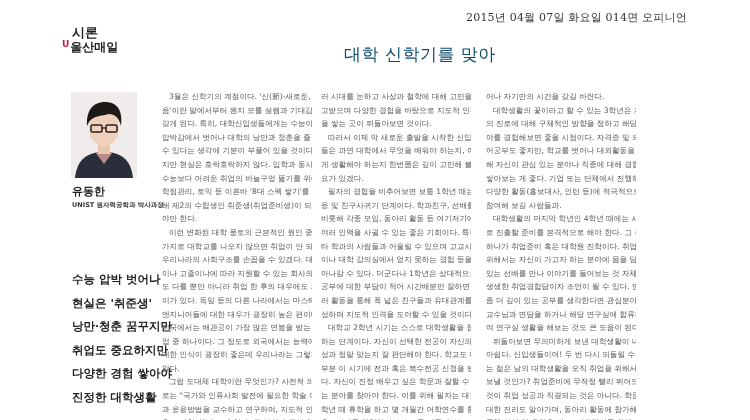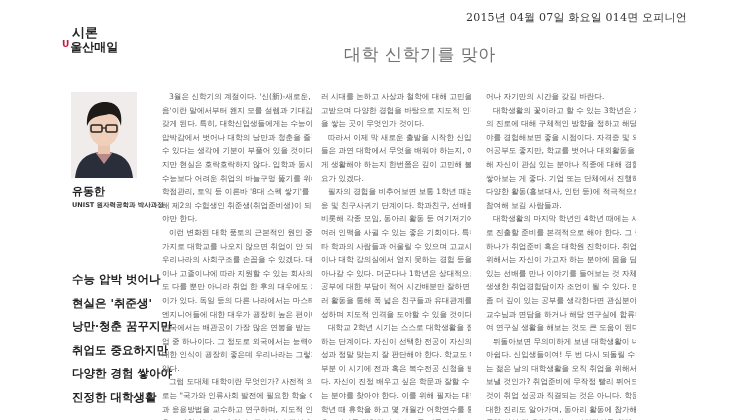--- a/index.html
+++ b/index.html
@@ -2,21 +2,21 @@
 <html><head>
 <meta charset="utf-8">
 <style>
   html, body { margin:0; padding:0; }
   body { width:750px; height:420px; background:#ffffff; overflow:hidden; position:relative;
          font-family:"DejaVu Sans", sans-serif; color:#222; }
   .masthead { position:absolute; left:62px; top:3px; font-size:12px; font-weight:bold; color:#222;margin-top:36px; }
   .masthead .mark { color:#c8163c; font-size:9px; vertical-align:top; margin-right:1px; }
   .dateline { position:absolute; left:466px; top:10px; font-family:"DejaVu Serif", serif; font-size:11px; color:#333; letter-spacing:0.2px;text-align:right; }
   .section { position:absolute; left:72px; top:24px; font-size:13px; font-weight:bold; color:#222; }
-  .headline { position:absolute; left:344px; top:43px; font-size:17px; color:#737373; letter-spacing:0.5px; }
+  .headline { position:absolute; left:344px; top:43px; font-size:17px; color:#0c4a6e; letter-spacing:0.5px; }
   .photo { position:absolute; left:71px; top:92px; width:66px; height:86px; background:#f3f0ee; overflow:hidden; }
   .author-name { position:absolute; left:72px; top:184px; font-size:11px; font-weight:bold; color:#222; }
   .author-aff { position:absolute; left:72px; top:201px; font-size:6.5px; font-weight:bold; color:#333; }
   .pullquote { position:absolute; left:72px; top:240px; font-family:"DejaVu Serif", serif; font-size:11.5px; font-weight:bold; color:#222;margin-top:32px; }
   .pullquote div { height:23.5px; white-space:nowrap; }
   .col { position:absolute; top:90px; width:150px; font-size:7.6px; color:#555; line-height:13.6px; }
   .col p { margin:0; white-space:nowrap; overflow:hidden; }
   .col .indent { padding-left:7px; }
   .c1 { left:162px; }
   .c2 { left:321px; }
@@ -80,21 +80,21 @@
     <p>대한 인식이 굉장히 좋은데 우리나라는 그렇지</p>
     <p>않다.</p>
     <p class="indent">그럼 도대체 대학이란 무엇인가? 사전적 의미</p>
     <p>로는 "국가와 인류사회 발전에 필요한 학술 이론</p>
     <p>과 응용방법을 교수하고 연구하며, 지도적 인격</p>
     <p>을 도야한다"라고 돼 있다. 즉 본인이 관심 있어</p>
   </div>
 <div class="col c2">
     <p>러 시대를 논하고 사상과 철학에 대해 고민을 주</p>
     <p>고받으며 다양한 경험을 바탕으로 지도적 인격</p>
-    <p>을 쌓는 곳이 무엇인가 것이다.</p>
+    <p>을 쌓는 곳이 뒤돌아보면 것이다.</p>
     <p class="indent">따라서 이제 막 새로운 출발을 시작한 신입생</p>
     <p>들은 과연 대학에서 무엇을 배워야 하는지, 어떻</p>
     <p>게 생활해야 하는지 한번쯤은 깊이 고민해 볼 필</p>
     <p>요가 있겠다.</p>
     <p class="indent">필자의 경험을 비추어보면 보통 1학년 때는 적</p>
     <p>응 및 친구사귀기 단계이다. 학과친구, 선배를</p>
     <p>비롯해 각종 모임, 동아리 활동 등 여기저기에서</p>
     <p>여러 인맥을 사귈 수 있는 좋은 기회이다. 특히</p>
     <p>타 학과의 사람들과 어울릴 수 있으며 고교시절</p>
     <p>이나 대학 강의실에서 얻지 못하는 경험 등을 쌓</p>

